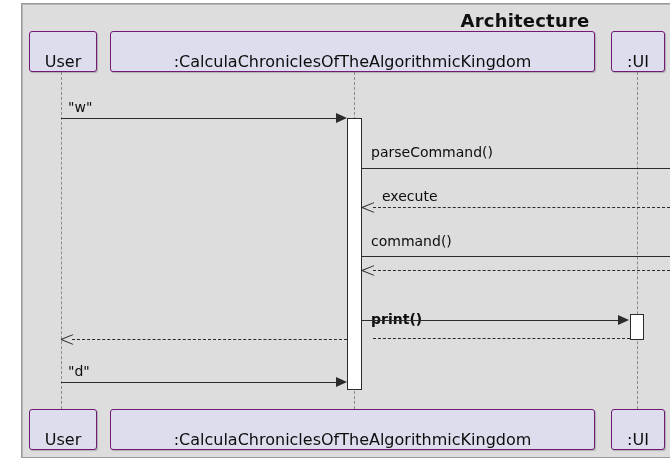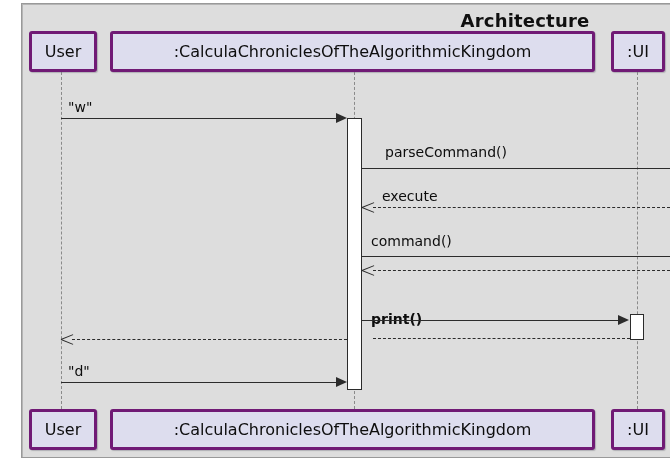--- a/index.html
+++ b/index.html
@@ -9,23 +9,23 @@
 
   
   .frame{position:absolute;left:21px;top:3px;width:660px;height:455px;
          background:#DDDDDD;border:1px solid #999999;
          box-shadow:1px 1px 0 #b5b5b5 inset;box-sizing:border-box;}
 
   .title{position:absolute;top:4px;left:430px;width:190px;text-align:center;
          font-size:18px;font-weight:bold;color:#101010;letter-spacing:.2px;margin-top:6px;}
 
   
-  .pbox{position:absolute;background:#DDDDEE;border:3px solid #701a75;
+  .pbox{position:absolute;background:#DDDDEE;border:1px solid #701a75;
         border-radius:3px;box-sizing:border-box;
-        display:flex;align-items:center;justify-content:center;
+        display:flex;align-items:flex-end;justify-content:center;
         font-size:16px;color:#0d0d0d;white-space:nowrap;
         box-shadow:1px 1px 1px rgba(120,120,130,.45);}
 
   
   .lifeline{position:absolute;width:0;border-left:1px dashed #8a8a8a;}
 
   
   .activation{position:absolute;background:#ffffff;border:1px solid #2b2b2b;
               box-sizing:border-box;}
 
@@ -67,21 +67,21 @@
     <span>:UI</span>
   </div>
 
   <div class="activation" style="left:347px;top:118px;width:15px;height:272px;"></div>
   <div class="activation" style="left:630px;top:314px;width:14px;height:26px;"></div>
 
   <div class="mlabel" style="left:68px;top:99px;">"w"</div>
   <div class="msg" style="left:61px;top:118px;width:276px;"></div>
   <div class="arrowhead right" style="left:336px;top:113px;"></div>
 
-  <div class="mlabel" style="left:385px;top:144px;text-align:right;">parseCommand()</div>
+  <div class="mlabel" style="left:371px;top:144px;text-align:right;">parseCommand()</div>
   <div class="msg" style="left:362px;top:168px;width:308px;"></div>
 
   <div class="mlabel" style="left:382px;top:188px;">execute</div>
   <div class="msg ret" style="left:373px;top:207px;width:297px;"></div>
   <div class="arrowhead open-left" style="left:362px;top:202px;"></div>
 
   <div class="mlabel" style="left:371px;top:233px;">command()</div>
   <div class="msg" style="left:362px;top:256px;width:308px;"></div>
 
   <div class="msg ret" style="left:373px;top:270px;width:297px;"></div>

